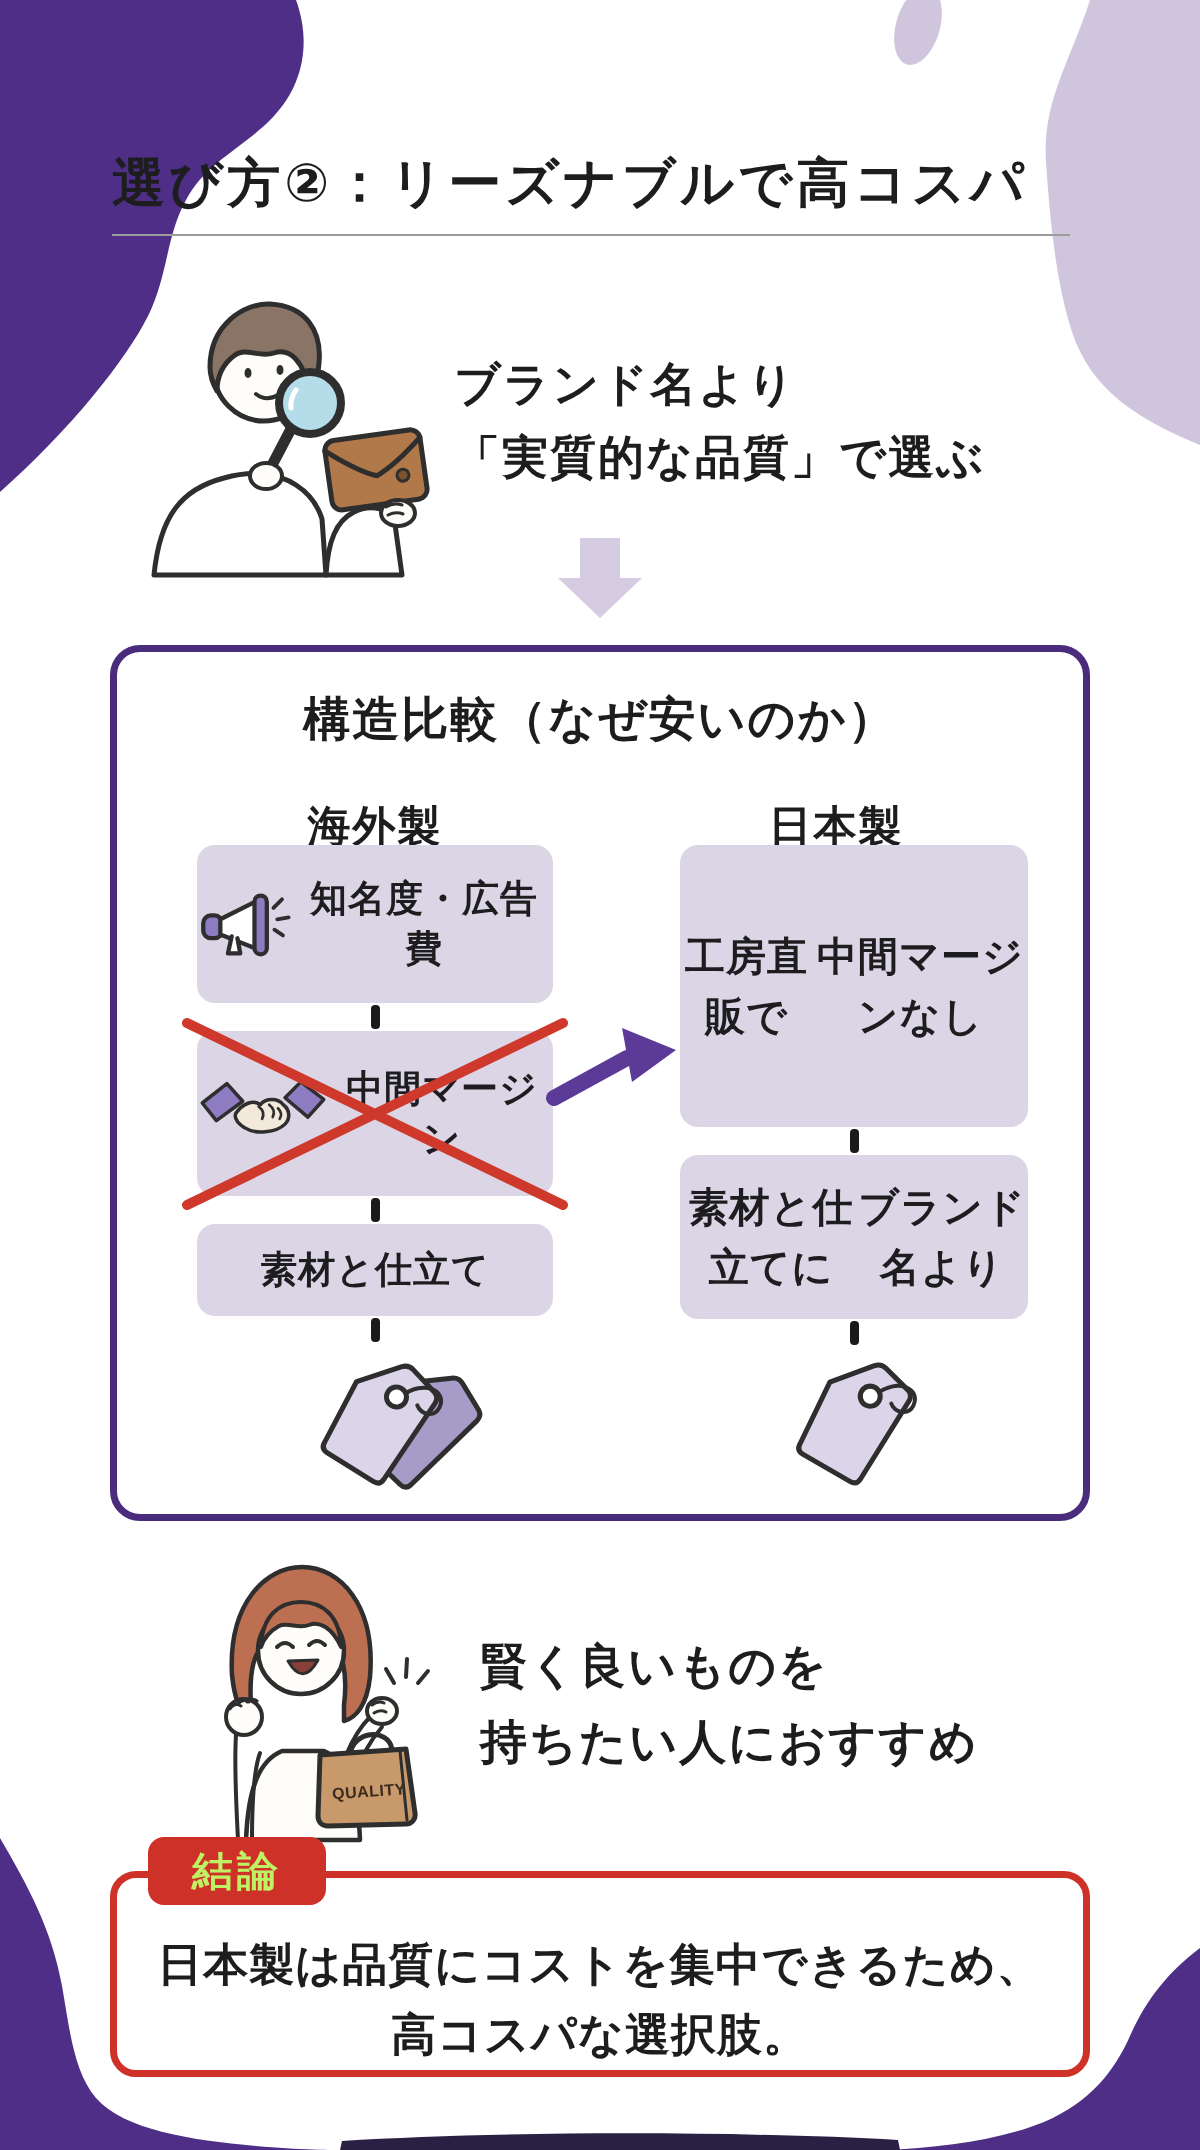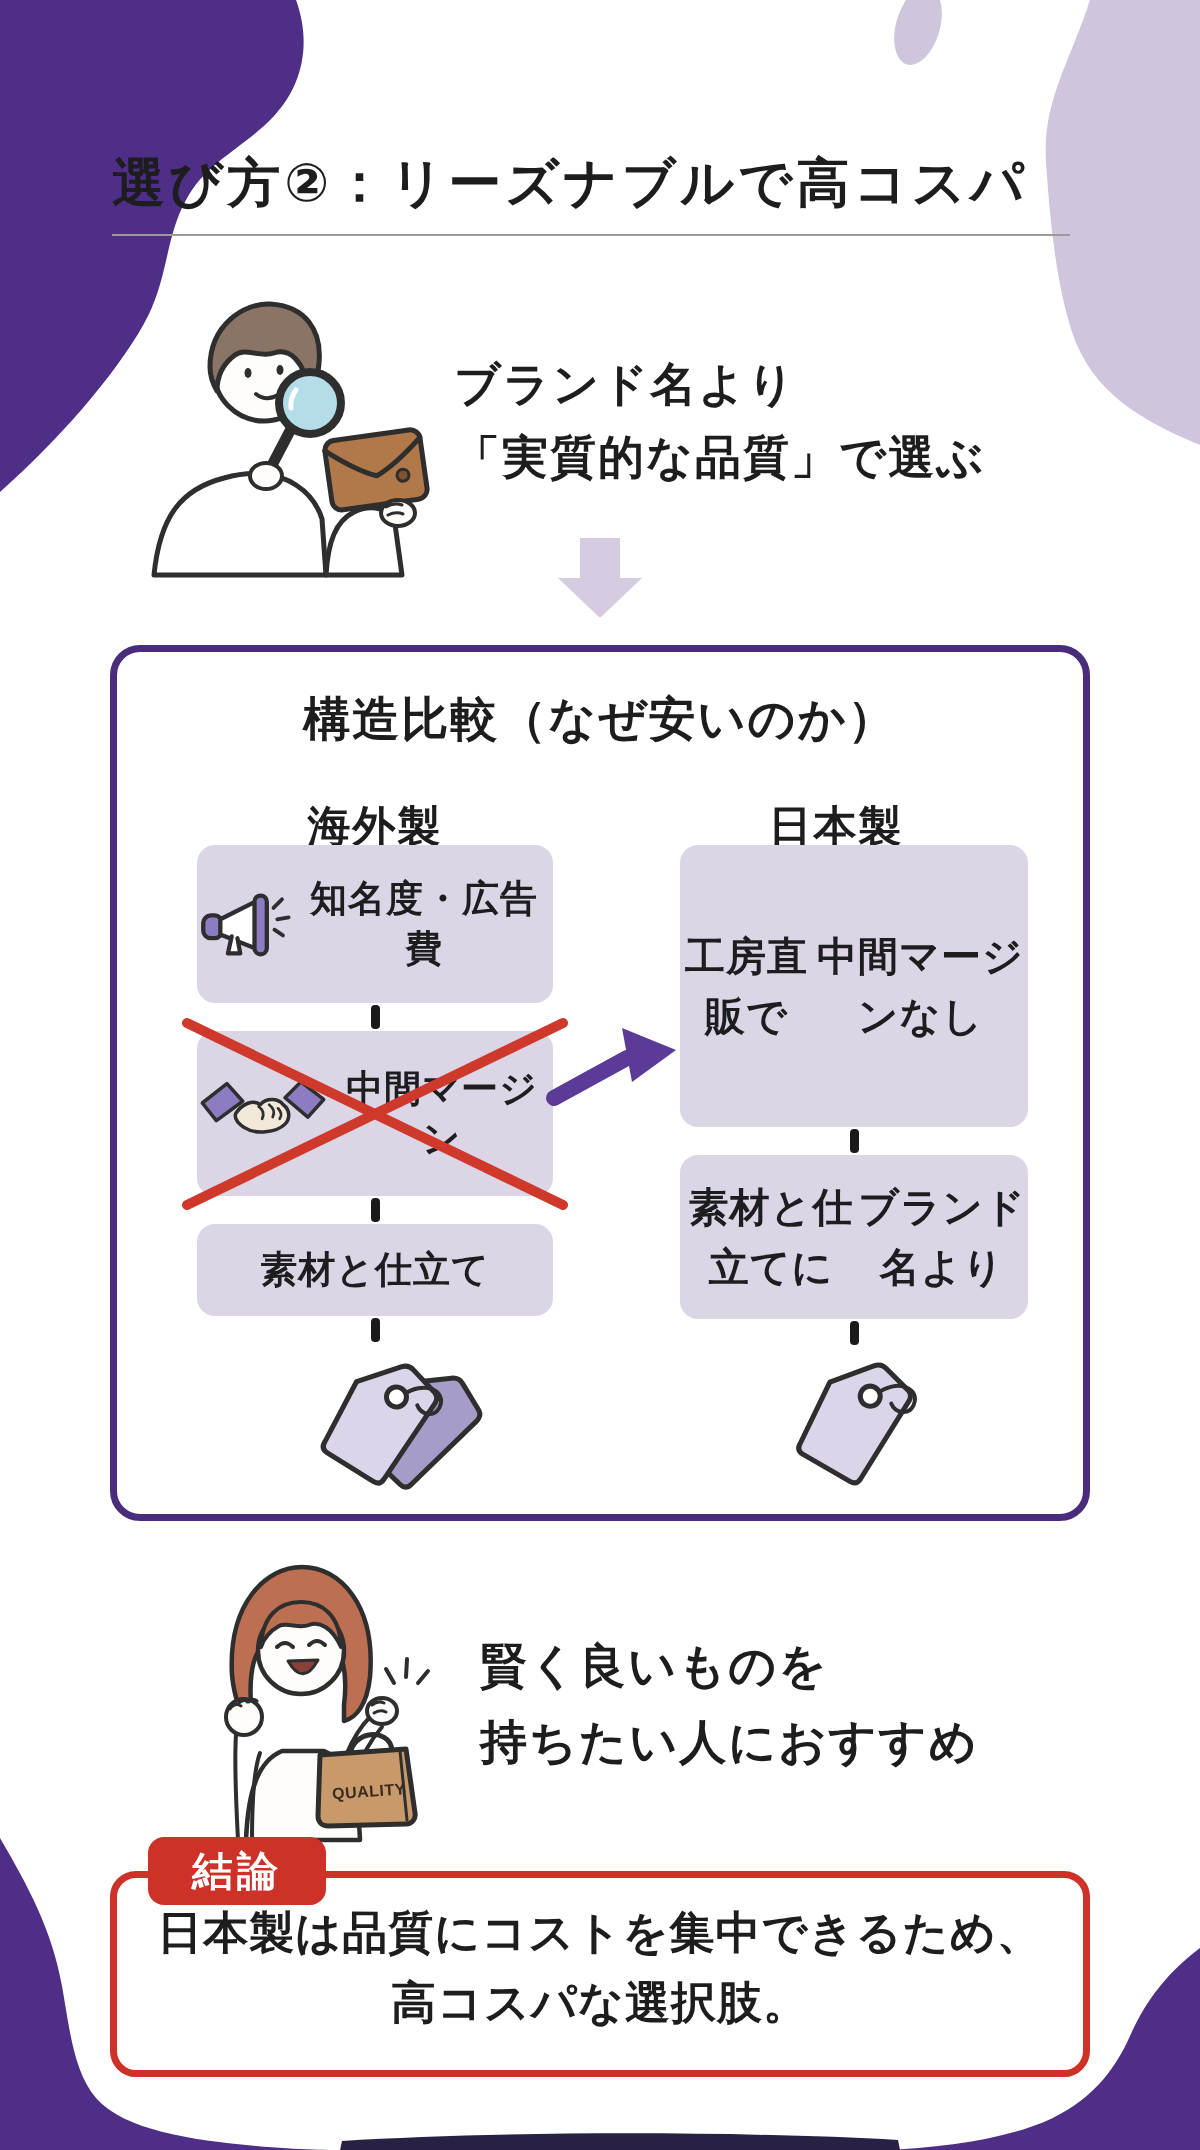--- a/index.html
+++ b/index.html
@@ -37,24 +37,24 @@
   .connector > span { display:block; width:9px; height:24px; background:#1a1a1a; border-radius:4px; }
   .xmark { position:absolute; left:-16px; top:-16px; }
   .cross-arrow { position:absolute; left:425px; top:368px; }
   .tags-left { margin-left:106px; } .tag-right { margin:0 auto; }
 
   .rec-ill { left:150px; top:1555px; width:310px; height:285px; }
   .rec-text { left:480px; top:1628px; font-size:47px; font-weight:700; line-height:1.62; letter-spacing:2px; }
 
   .conclusion { left:110px; top:1871px; width:980px; height:206px; background:#fff;
                 border:7px solid #ce3127; border-radius:26px; z-index:2; position:absolute;
-                text-align:center; padding-top:20px; }
+                text-align:center; padding-top:52px; }
   .conclusion-line { font-size:45px; font-weight:700; letter-spacing:1px; line-height:1.55; }
   .badge { left:148px; top:1837px; width:178px; height:68px; background:#ce3127; border-radius:16px;
-           color:#ffffff; font-size:41px; font-weight:700; letter-spacing:4px; display:flex;
+           color:#bef264; font-size:41px; font-weight:700; letter-spacing:4px; display:flex;
            justify-content:center; align-items:center; z-index:3; }
 </style>
 </head>
 <body>
 
 <div class="page">
 
   <svg class="blobs" width="1200" height="2150" viewBox="0 0 1200 2150">
     <path fill="#4e2e86" d="M0,0 L296,0 C312,44 302,86 274,116 C244,148 206,162 186,200 C166,236 168,276 148,316 C126,360 70,430 0,492 Z"></path>
     <path fill="#cfc5dc" d="M1200,0 L1090,0 C1070,62 1042,102 1046,162 C1050,222 1056,282 1072,332 C1092,392 1140,420 1200,445 Z"></path>

